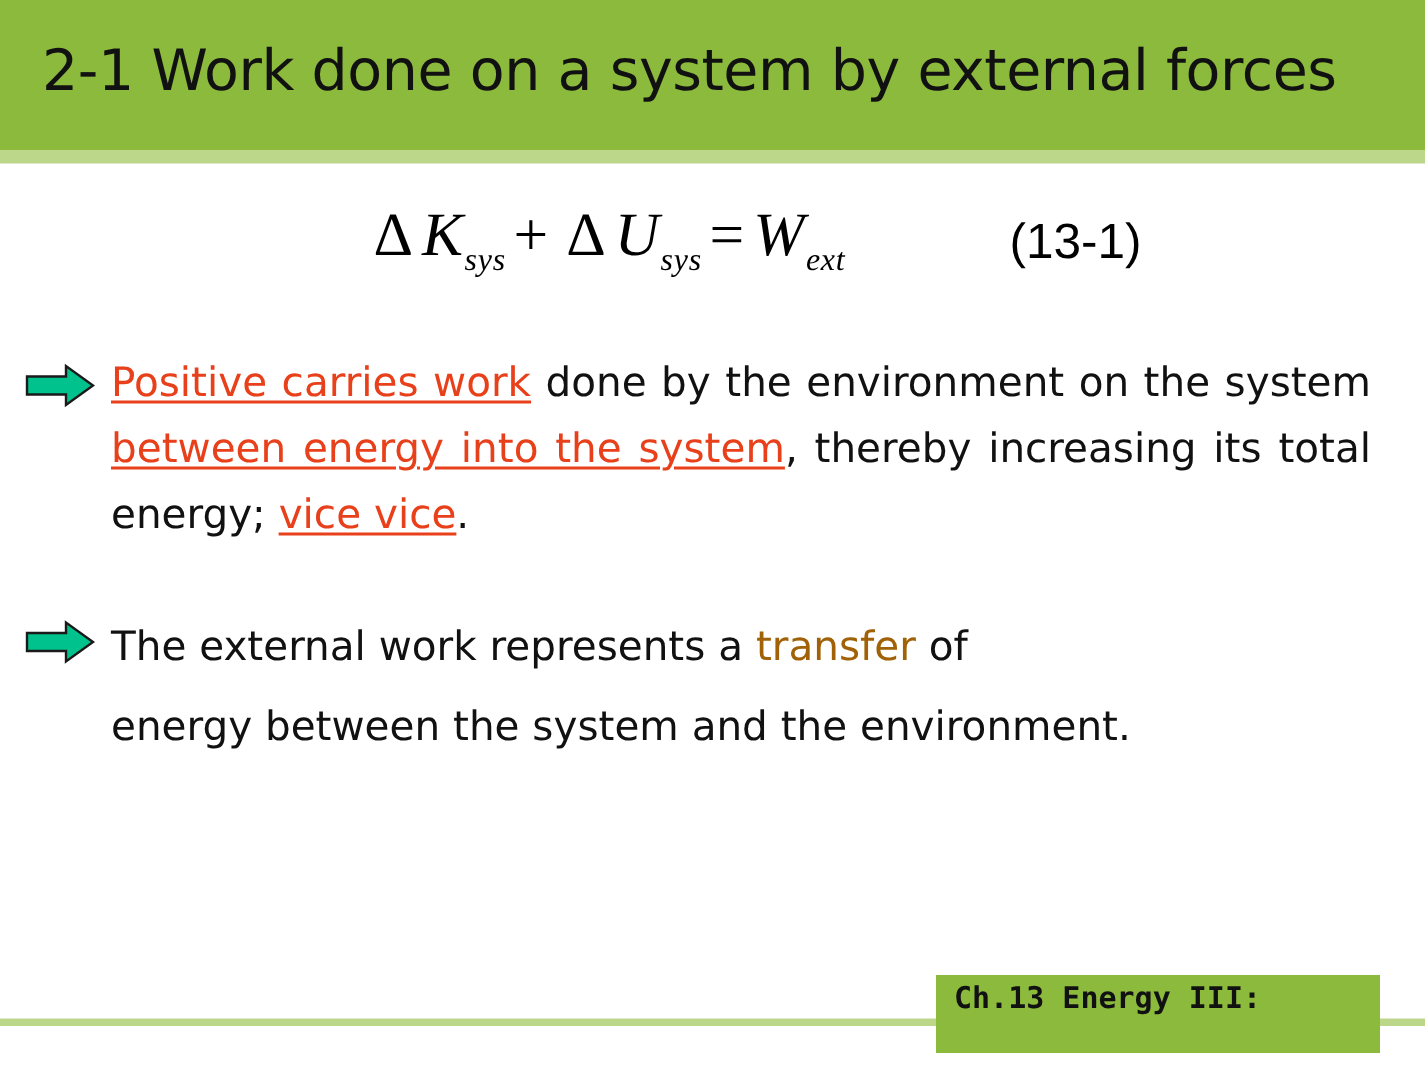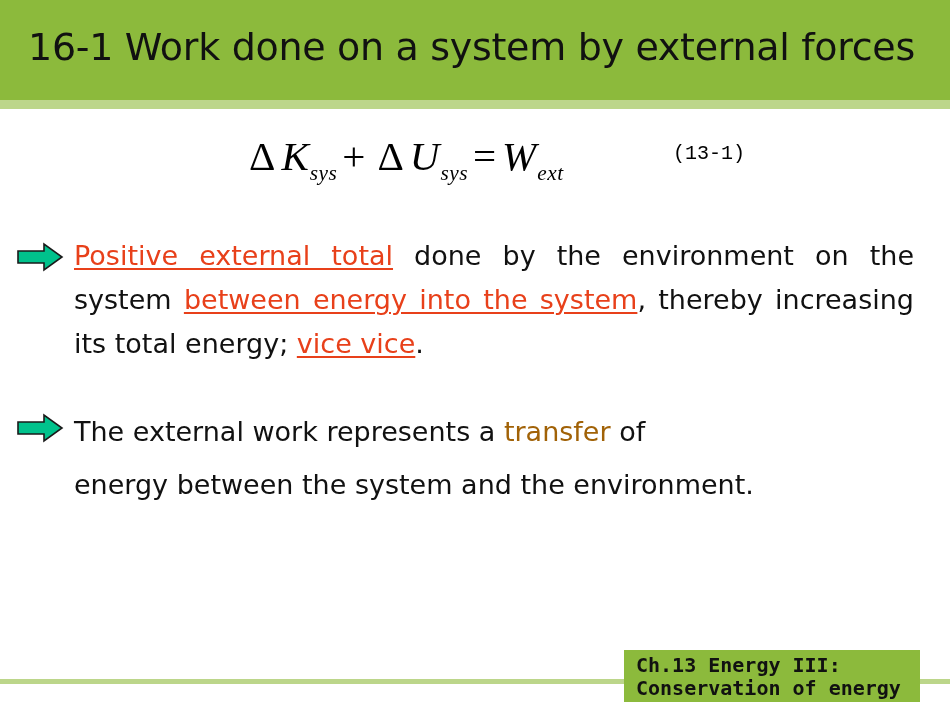--- a/index.html
+++ b/index.html
@@ -76,22 +76,22 @@
     vertical-align: baseline;
     position: relative;
     top: 0.45em;
     left: 1px;
     letter-spacing: 0.5px;
   }
   .eq-number {
     position: absolute;
     left: 673px;
     top: 6px;
-    font-family: Liberation Mono, monospace;
-    font-size: 20px;
+    font-family: Liberation Sans, sans-serif;
+    font-size: 33px;
     color: #000000;
     white-space: nowrap;
   }
 
   
   .bullet {
     position: absolute;
     left: 0;
     width: 950px;
   }
@@ -166,46 +166,45 @@
     color: #111111;
     letter-spacing: 0px;
   }
   .footer-text .fline { display: block; white-space: nowrap; }
 </style>
 </head>
 <body>
 
 <div class="title-banner"></div>
 <div class="title-underbar"></div>
-<div class="title-text">16-1 Work done on a system by external forces</div>
+<div class="title-text">2-1 Work done on a system by external forces</div>
 
 <div class="equation-row">
   <div class="equation">
     <span class="op">Δ</span><span class="var">K</span><sub>sys</sub><span class="op">+</span><span class="op">Δ</span><span class="var">U</span><sub>sys</sub><span class="op">=</span><span class="var">W</span><sub>ext</sub>
   </div>
   <div class="eq-number">(13-1)</div>
 </div>
 
 <div class="bullet bullet-1">
   <svg class="arrow-icon" viewBox="0 0 48 30">
     <polygon points="2,9 28,9 28,2 46,15 28,28 28,21 2,21" fill="#00C28C" stroke="#1A1A1A" stroke-width="1.6" stroke-linejoin="miter"></polygon>
   </svg>
   <div class="bullet-text">
-    <span class="hl-u">Positive external total</span><span> done by the environment on the system </span><span class="hl-u">between energy into the system</span><span>, thereby increasing its total energy; </span><span class="hl-u">vice vice</span><span>.</span>
+    <span class="hl-u">Positive carries work</span><span> done by the environment on the system </span><span class="hl-u">between energy into the system</span><span>, thereby increasing its total energy; </span><span class="hl-u">vice vice</span><span>.</span>
   </div>
 </div>
 
 <div class="bullet bullet-2">
   <svg class="arrow-icon" viewBox="0 0 48 30">
     <polygon points="2,9 28,9 28,2 46,15 28,28 28,21 2,21" fill="#00C28C" stroke="#1A1A1A" stroke-width="1.6" stroke-linejoin="miter"></polygon>
   </svg>
   <div class="bullet-text">
     <span>The external work represents a </span><span class="hl">transfer</span><span> of</span>
     <span class="line2">energy between the system and the environment.</span>
   </div>
 </div>
 
 <div class="footer-rule"></div>
 <div class="footer-box"></div>
 <div class="footer-text">
   <span class="fline">Ch.13 Energy III:</span>
-  <span class="fline">Conservation of energy</span>
 </div>
 
 </body></html>

